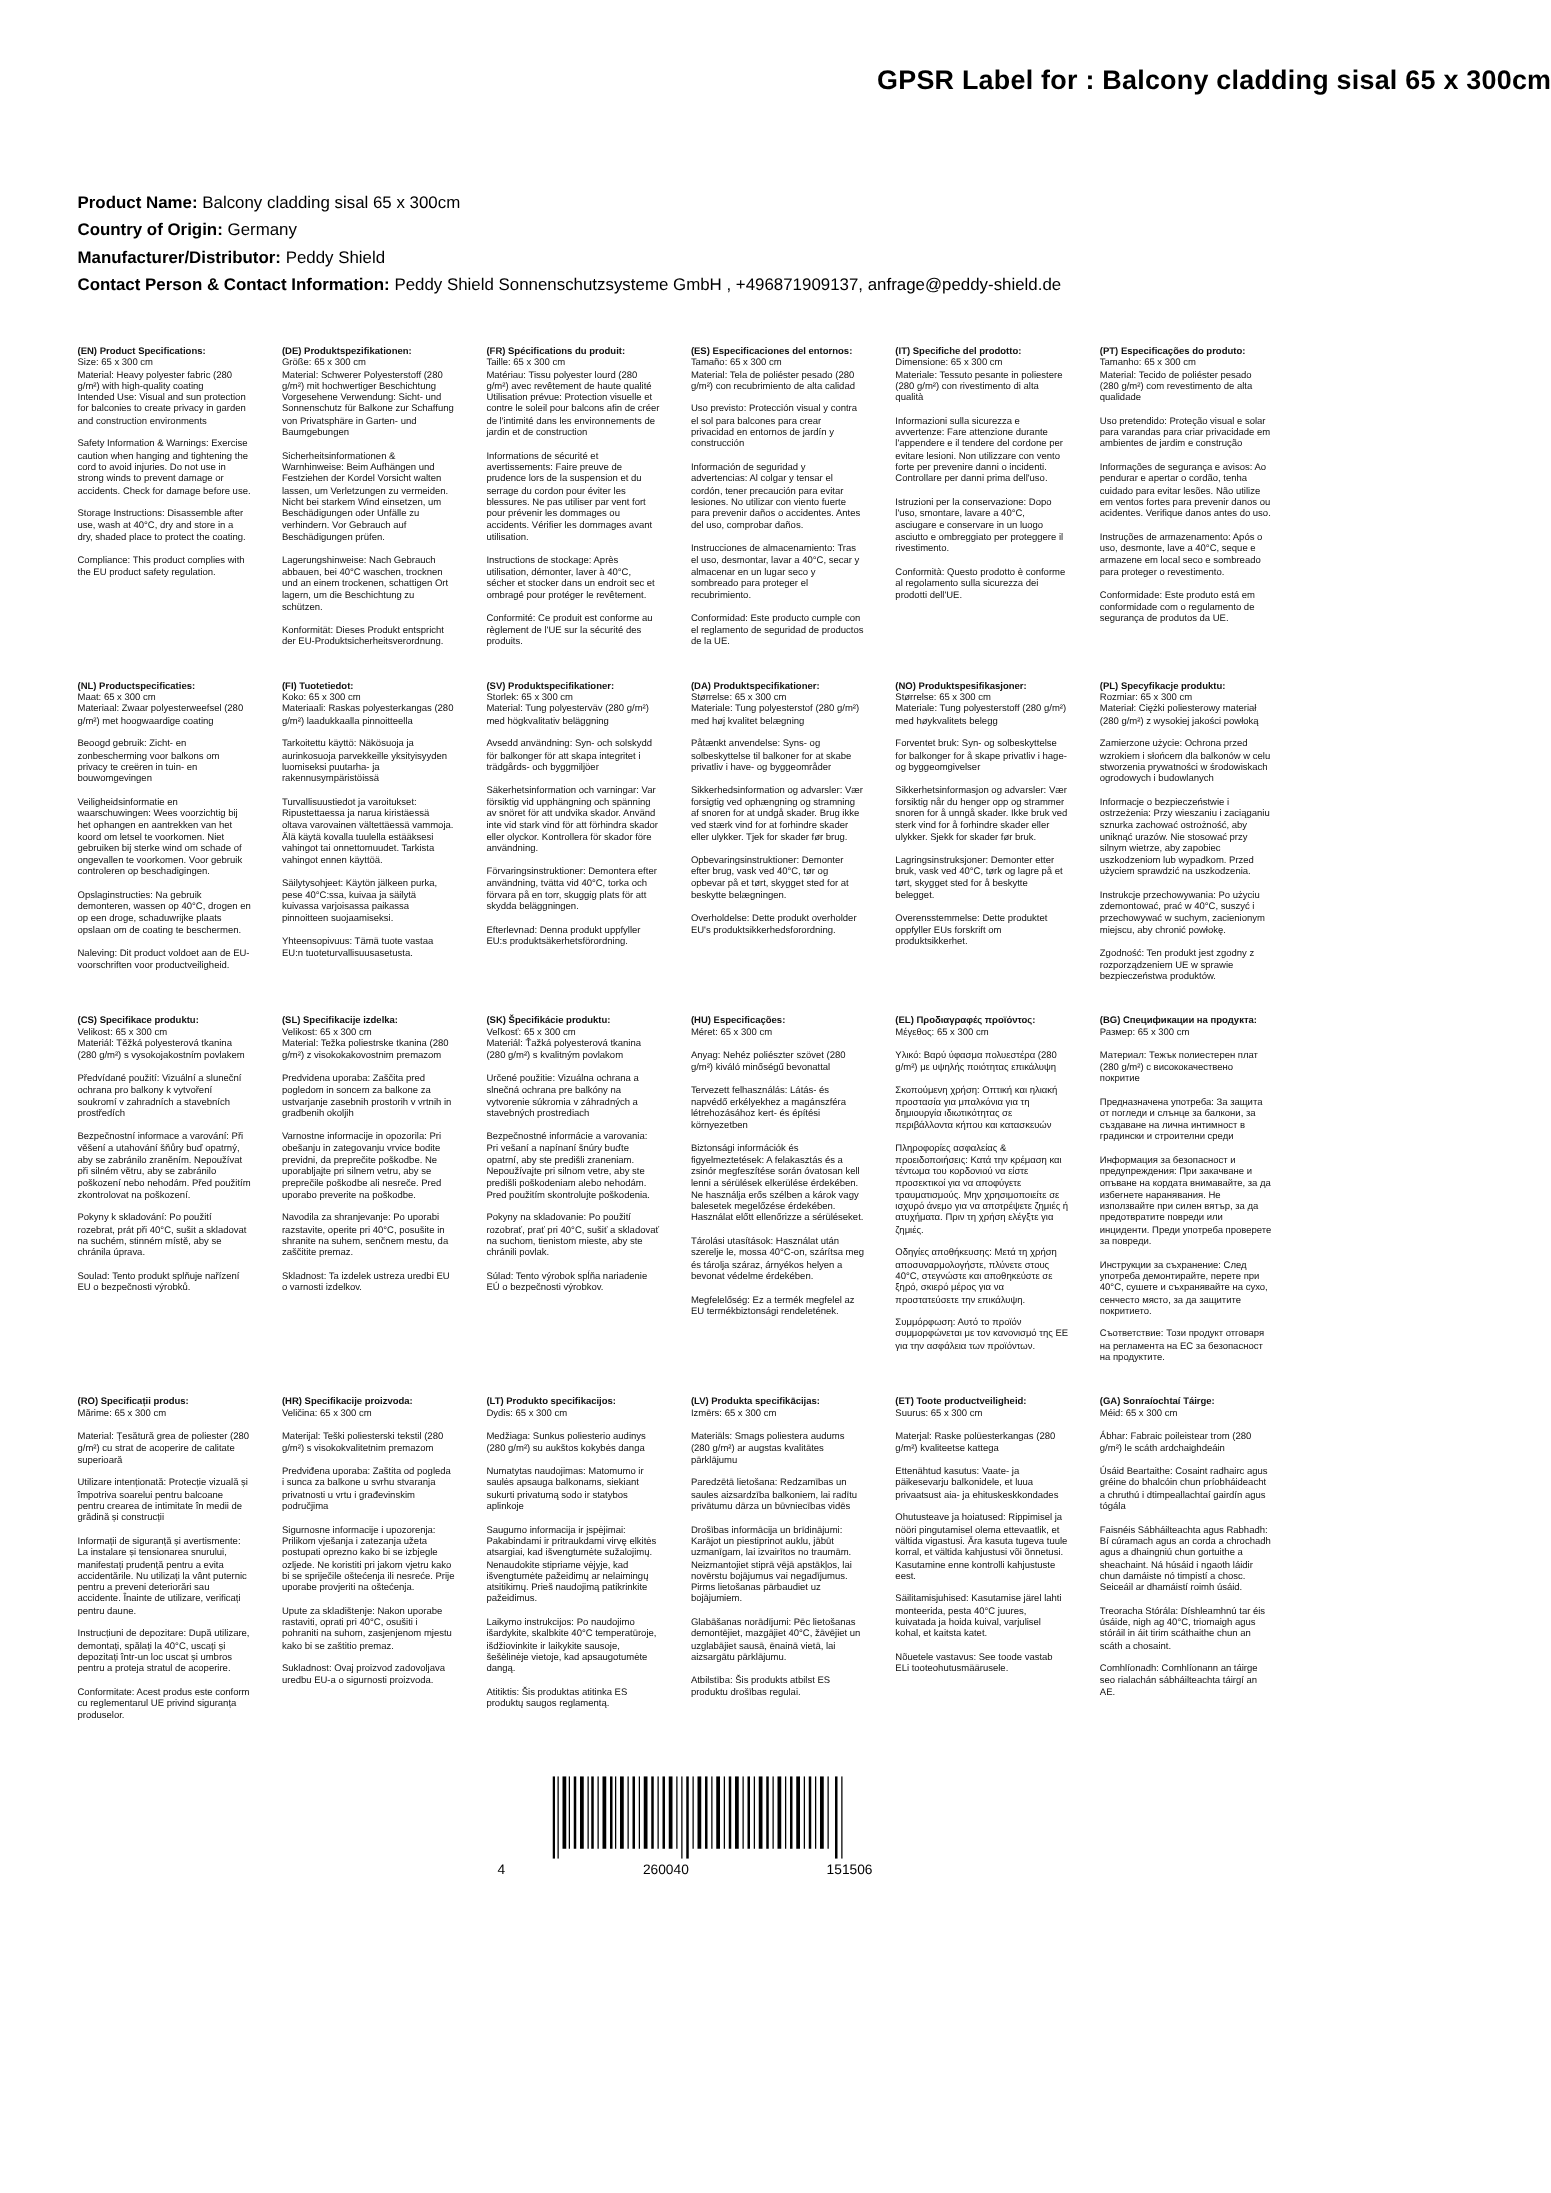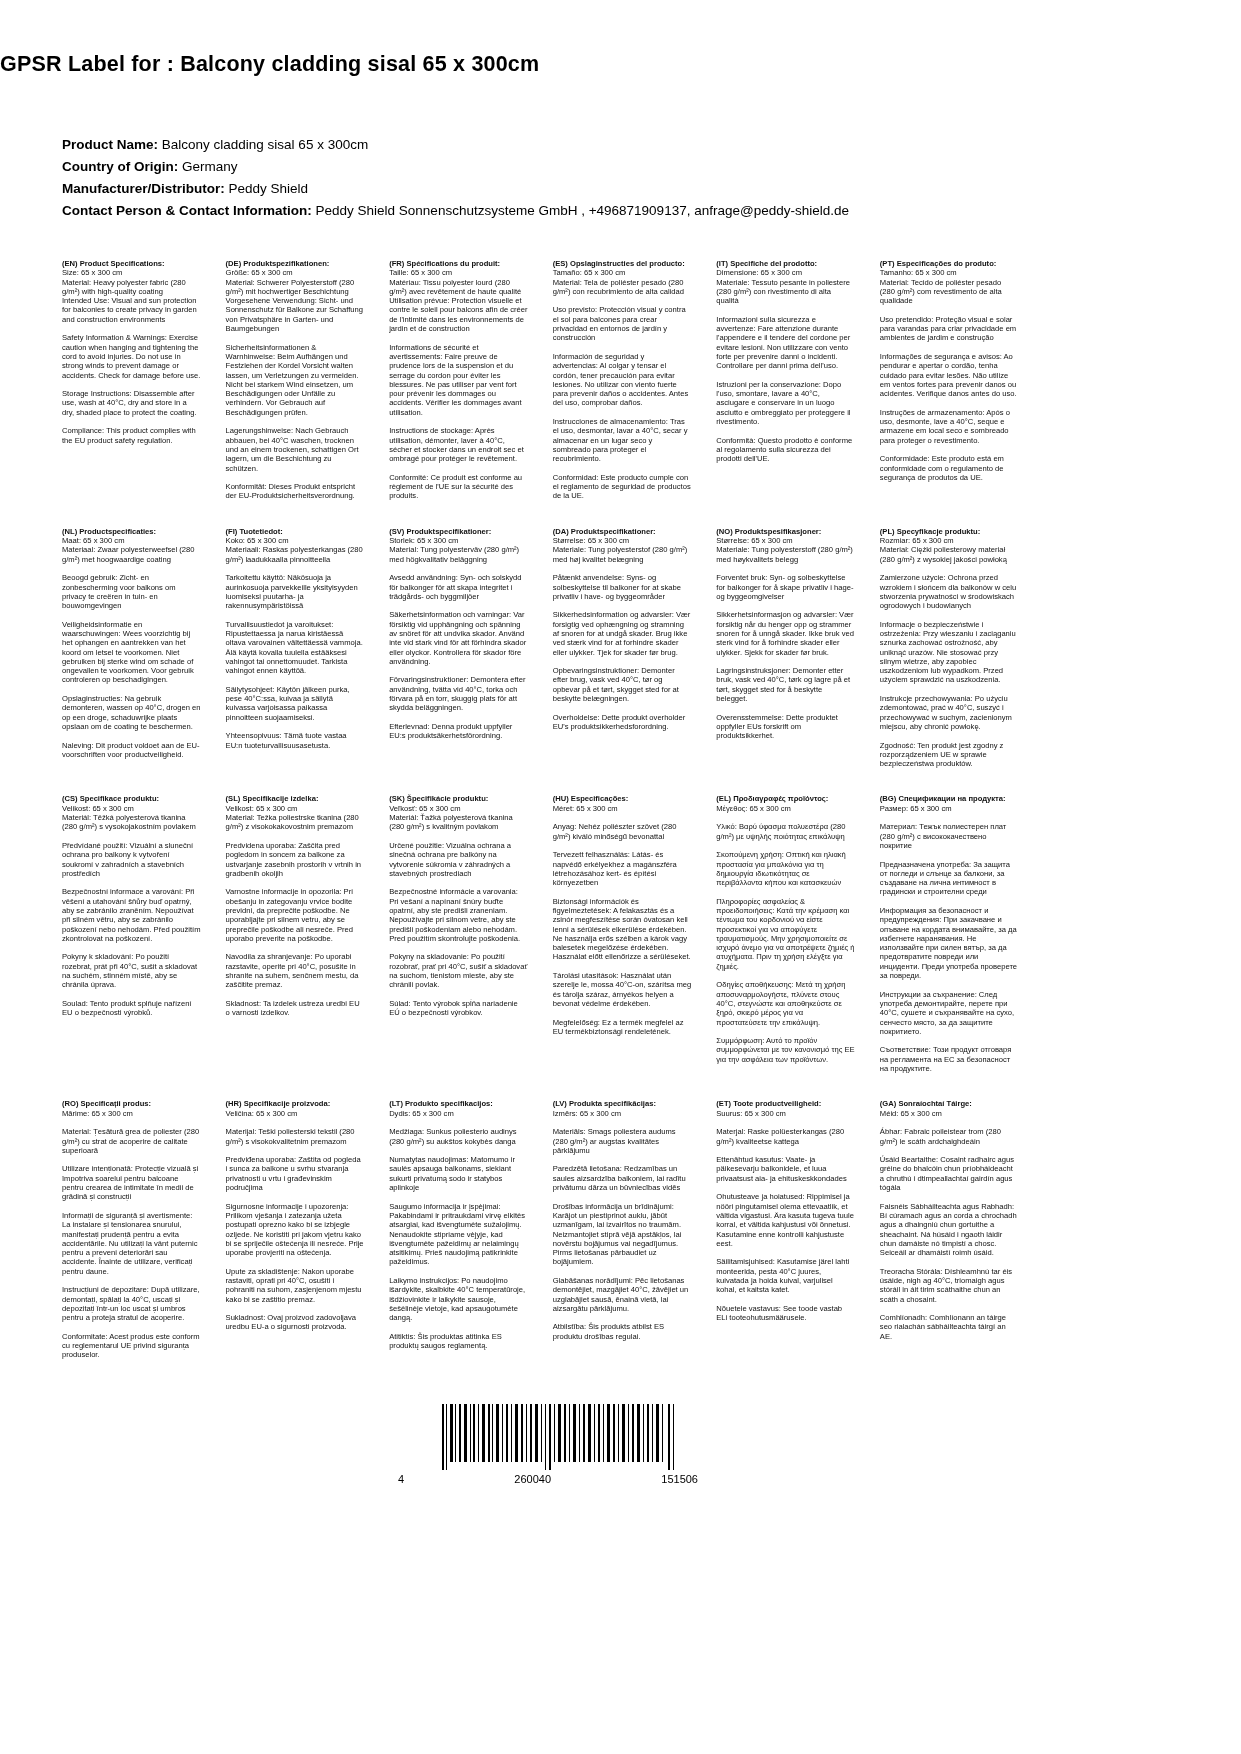--- a/index.html
+++ b/index.html
@@ -15,28 +15,28 @@
     position: relative;
   }
   .page {
     width: 1241px;
     min-height: 1754px;
     padding: 0;
     box-sizing: border-box;
     position: relative;
   }
   .doc-title {
-    text-align: left;
+    text-align: right;
     font-size: 21.5px;
     font-weight: bold;
     margin: 52px 0 0 0;
     letter-spacing: 0.2px;
   }
   .header-block {
-    margin: 58px 0 0 62px;
+    margin: 75px 0 0 62px;
     font-size: 13.5px;
     line-height: 20px;
   }
   .header-row {
     margin-bottom: 2px;
   }
   .header-label {
     font-weight: bold;
   }
   .header-value {
@@ -175,21 +175,21 @@
 Matériau: Tissu polyester lourd (280 g/m²) avec revêtement de haute qualité
 Utilisation prévue: Protection visuelle et contre le soleil pour balcons afin de créer de l'intimité dans les environnements de jardin et de construction
 
 Informations de sécurité et avertissements: Faire preuve de prudence lors de la suspension et du serrage du cordon pour éviter les blessures. Ne pas utiliser par vent fort pour prévenir les dommages ou accidents. Vérifier les dommages avant utilisation.
 
 Instructions de stockage: Après utilisation, démonter, laver à 40°C, sécher et stocker dans un endroit sec et ombragé pour protéger le revêtement.
 
 Conformité: Ce produit est conforme au règlement de l'UE sur la sécurité des produits.</span>
       </div>
       <div class="lang-block">
-        <span class="lang-title">(ES) Opslaginstructies del producto:</span>
+        <span class="lang-title">(ES) Especificaciones del entornos:</span>
         <span class="lang-body">Tamaño: 65 x 300 cm
 Material: Tela de poliéster pesado (280 g/m²) con recubrimiento de alta calidad
 
 Uso previsto: Protección visual y contra el sol para balcones para crear privacidad en entornos de jardín y construcción
 
 Información de seguridad y advertencias: Al colgar y tensar el cordón, tener precaución para evitar lesiones. No utilizar con viento fuerte para prevenir daños o accidentes. Antes del uso, comprobar daños.
 
 Instrucciones de almacenamiento: Tras el uso, desmontar, lavar a 40°C, secar y almacenar en un lugar seco y sombreado para proteger el recubrimiento.
 
 Conformidad: Este producto cumple con el reglamento de seguridad de productos de la UE.</span>

